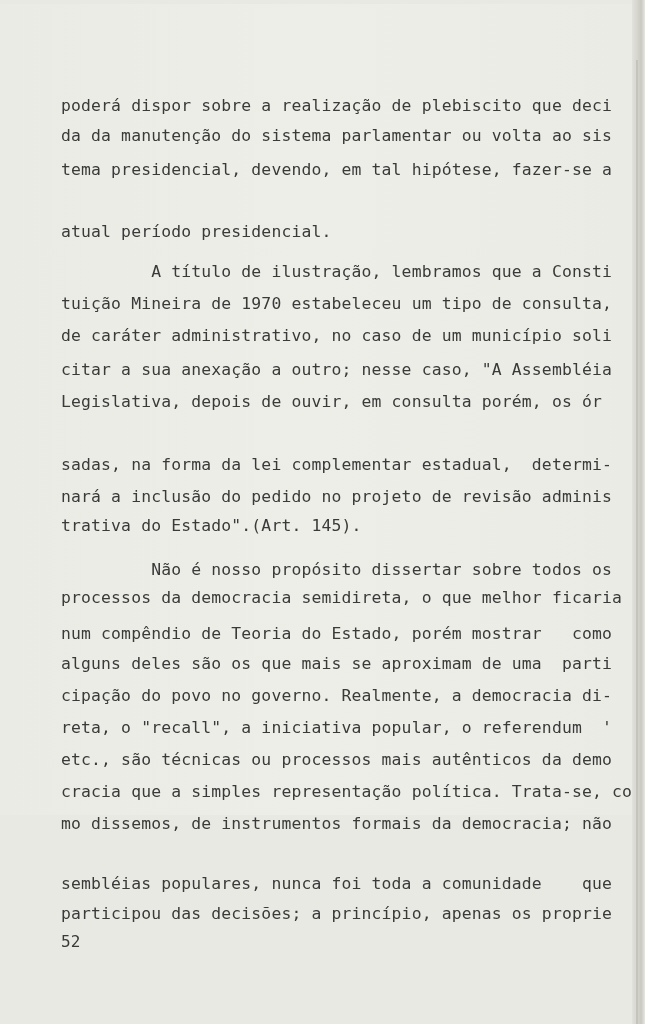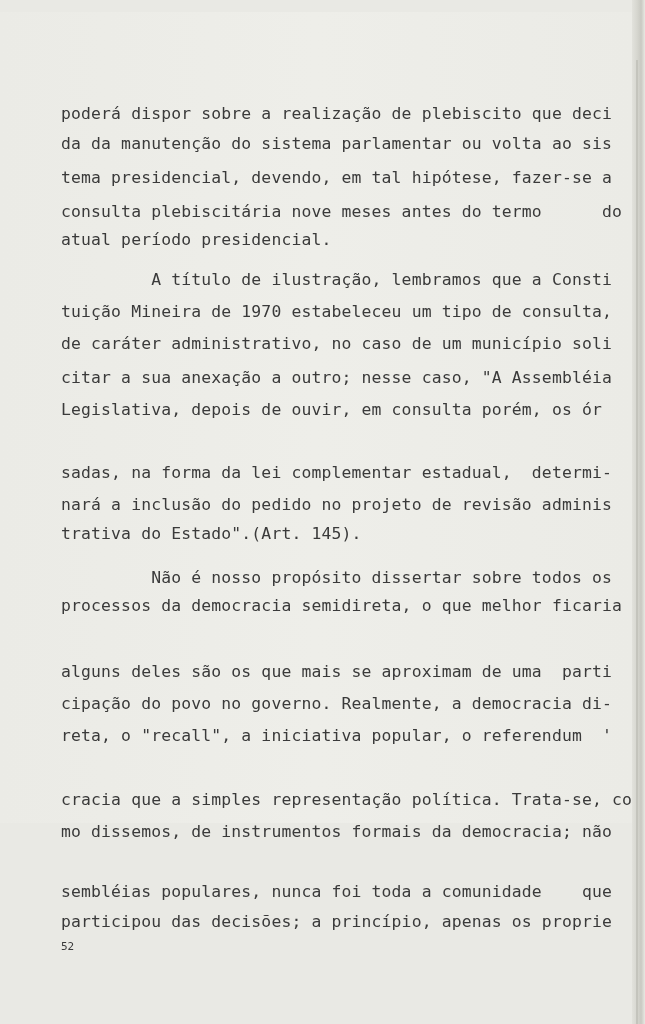--- a/index.html
+++ b/index.html
@@ -4,65 +4,66 @@
 <style>
   html, body { margin: 0; padding: 0; }
   body {
     width: 645px; height: 1024px; overflow: hidden;
     background: #e9e9e4;
     position: relative;
     font-family: "DejaVu Sans Mono", "Liberation Mono", monospace;
     color: #3a3a3a;
   }
   .page {
-    position: absolute; left: 0; top: 12px; width: 632px; height: 811px;
+    position: absolute; left: 0; top: 4px; width: 632px; height: 811px;
     background: linear-gradient(90deg, #ebebe6 0%, #eeeee9 50%, #ebebe6 100%);
   }
   .edge {
     position: absolute; top: 0; right: 0; width: 13px; height: 1024px;
     background: linear-gradient(90deg, #e2e2dc 0%, #d6d6cf 40%, #c9c9c2 70%, #e8e8e2 100%);
   }
   .edge-line {
     position: absolute; top: 60px; right: 7px; width: 2px; height: 964px;
     background: #bcbcb5; opacity: .7;
   }
   .line {
     position: absolute; left: 61px;
     font-size: 16.4px; line-height: 20px; white-space: pre;
     letter-spacing: 0.15px;
   }
   .pagenum {
     position: absolute; left: 61px; top: 928px;
-    font-size: 11px; white-space: pre;
+    font-size: 16px; white-space: pre;
   }
 </style>
 </head>
 <body>
 
 <div class="page">
   <div class="line" style="top:92px">poderá dispor sobre a realização de plebiscito que deci</div>
   <div class="line" style="top:122px">da da manutenção do sistema parlamentar ou volta ao sis</div>
   <div class="line" style="top:156px">tema presidencial, devendo, em tal hipótese, fazer-se a</div>
-  <div class="line" style="top:190px">consulta plebiscitária nove meses antes do termo      do</div>
   <div class="line" style="top:218px">atual período presidencial.</div>
 
   <div class="line" style="top:258px">         A título de ilustração, lembramos que a Consti</div>
   <div class="line" style="top:290px">tuição Mineira de 1970 estabeleceu um tipo de consulta,</div>
   <div class="line" style="top:356px">citar a sua anexação a outro; nesse caso, "A Assembléia</div>
   <div class="line" style="top:322px">de caráter administrativo, no caso de um município soli</div>
   <div class="line" style="top:388px">Legislativa, depois de ouvir, em consulta porém, os ór</div>
   <div class="line" style="top:451px">sadas, na forma da lei complementar estadual,  determi-</div>
   <div class="line" style="top:483px">nará a inclusão do pedido no projeto de revisão adminis</div>
   <div class="line" style="top:512px">trativa do Estado".(Art. 145).</div>
 
   <div class="line" style="top:584px">processos da democracia semidireta, o que melhor ficaria</div>
   <div class="line" style="top:556px">         Não é nosso propósito dissertar sobre todos os</div>
+  <div class="line" style="top:620px">num compêndio de Teoria do Estado, porém mostrar   como</div>
   <div class="line" style="top:682px">cipação do povo no governo. Realmente, a democracia di-</div>
   <div class="line" style="top:650px">alguns deles são os que mais se aproximam de uma  parti</div>
   <div class="line" style="top:714px">reta, o "recall", a iniciativa popular, o referendum  '</div>
+  <div class="line" style="top:746px">etc., são técnicas ou processos mais autênticos da demo</div>
   <div class="line" style="top:778px">cracia que a simples representação política. Trata-se, co</div>
   <div class="line" style="top:810px">mo dissemos, de instrumentos formais da democracia; não</div>
   <div class="line" style="top:870px">sembléias populares, nunca foi toda a comunidade    que</div>
   <div class="line" style="top:900px">participou das decisões; a princípio, apenas os proprie</div>
 
   <div class="pagenum">52</div>
 </div>
 <div class="edge"></div>
 <div class="edge-line"></div>
 

